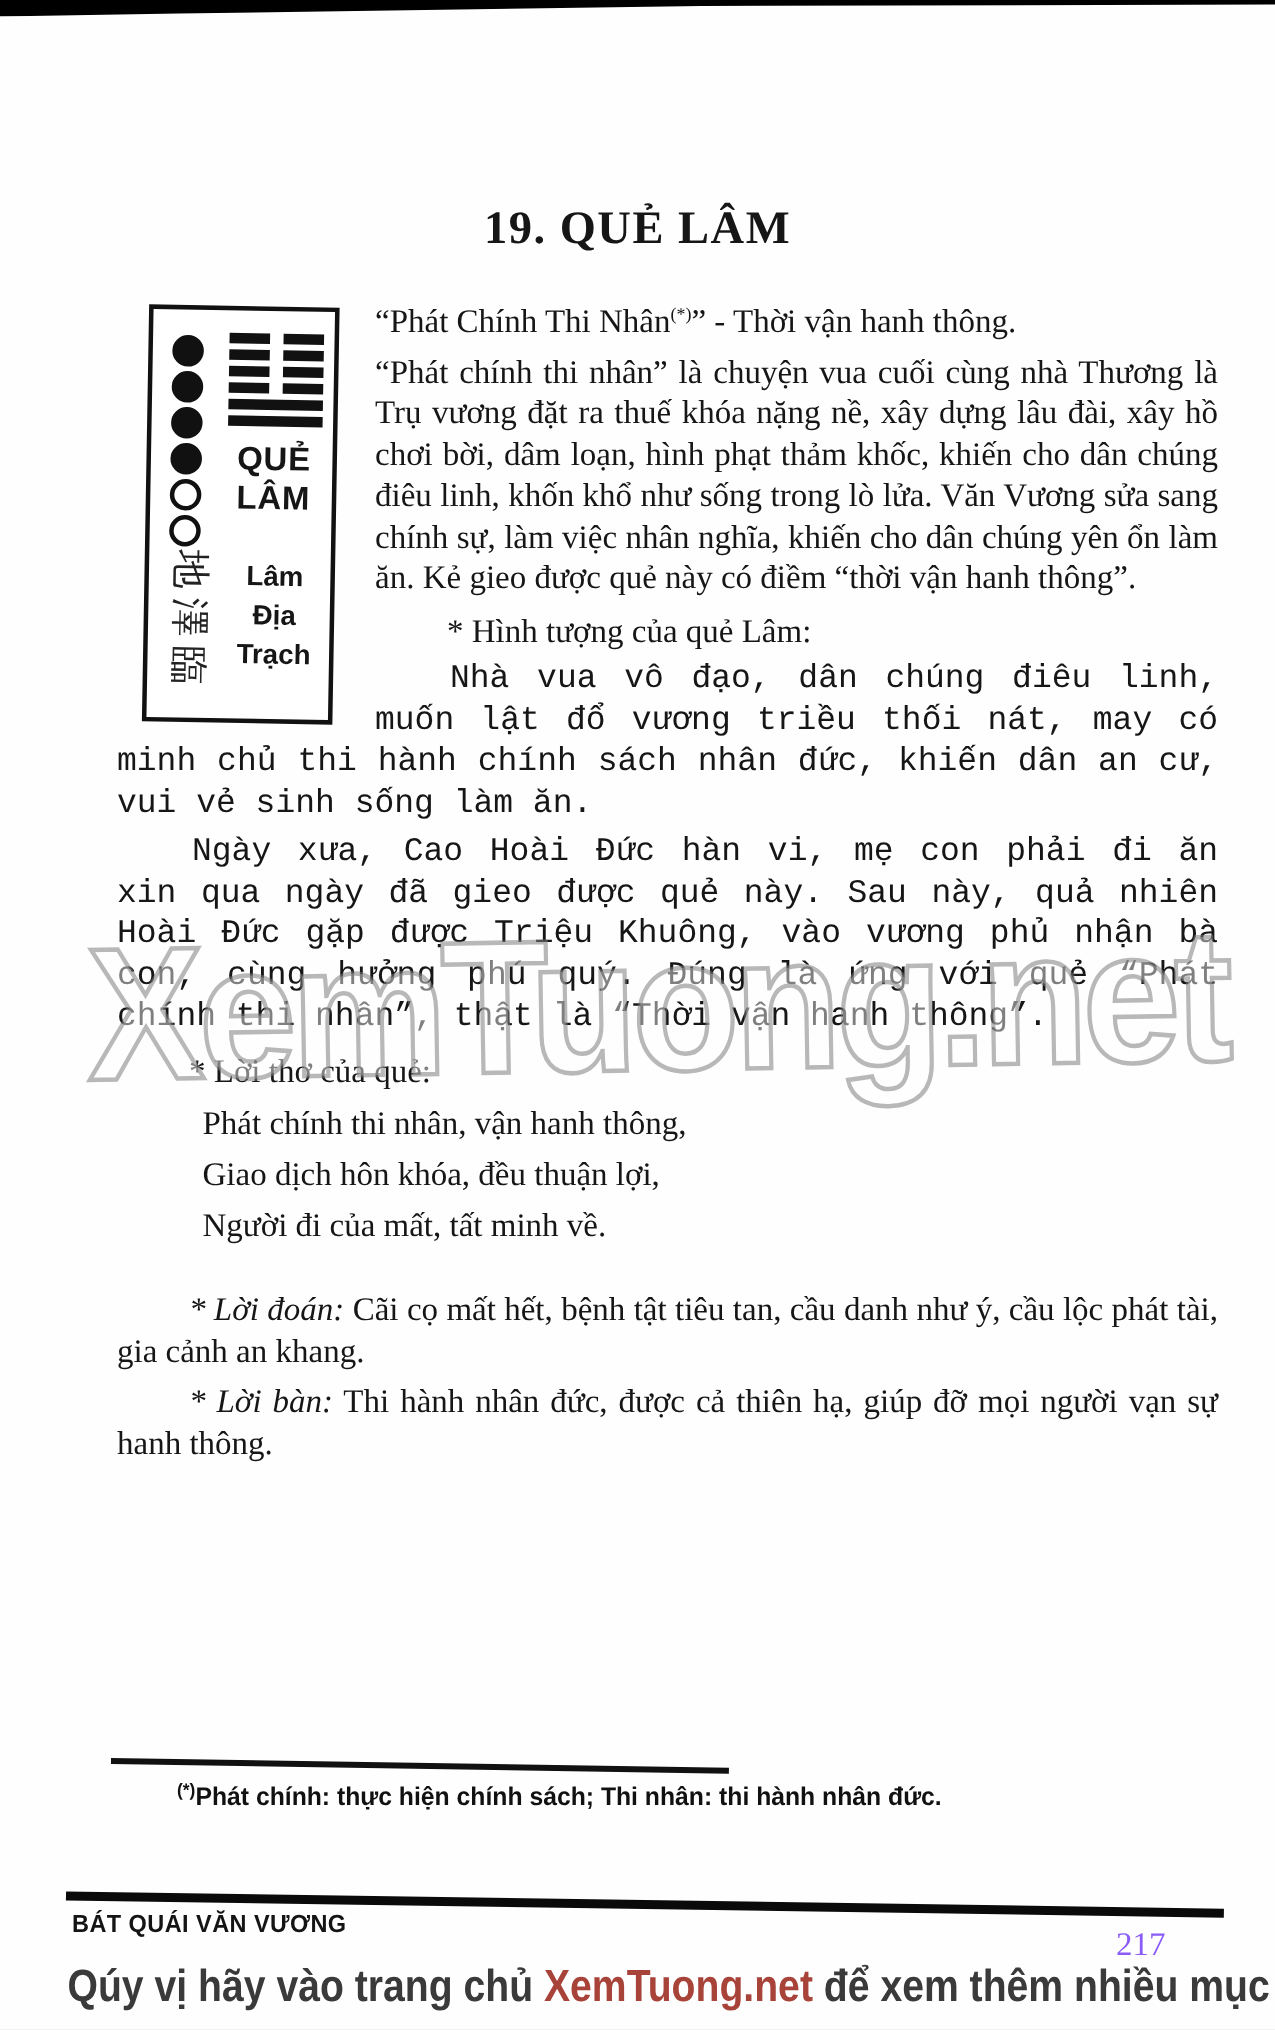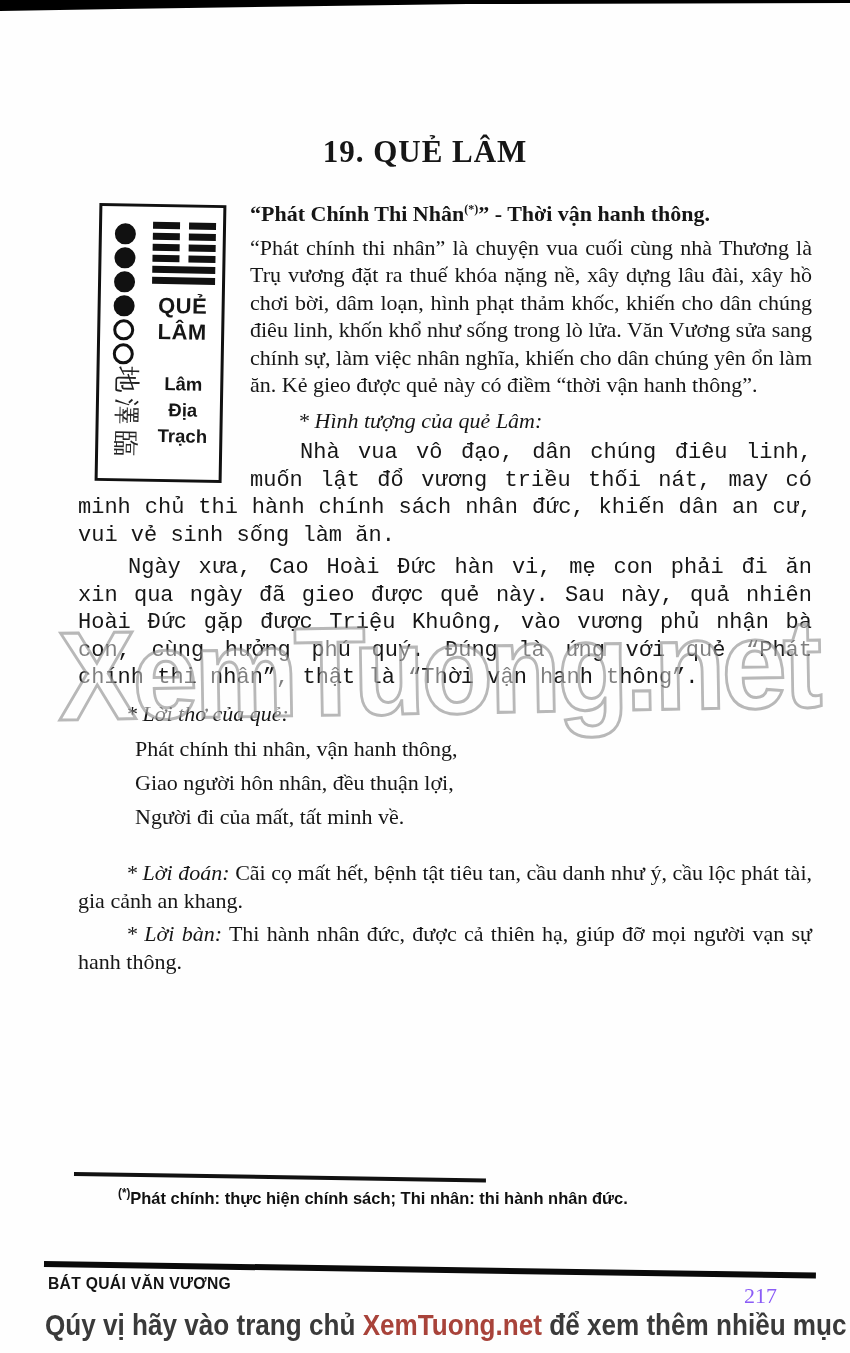--- a/index.html
+++ b/index.html
@@ -40,25 +40,25 @@
   .cn-col{
     position:absolute;left:9px;top:160px;height:104px;
     writing-mode:vertical-rl;text-orientation:sideways;
     font-size:26px;line-height:38px;letter-spacing:6px;color:#222;
   }
   .viet-name{
     position:absolute;left:53px;top:164px;width:62px;text-align:center;
     font-weight:bold;font-size:18.5px;line-height:26px;
   }
   
-  .lead{font-weight:bold;margin:0 0 6px 0;}
+  .lead{font-weight:normal;margin:0 0 6px 0;}
   .lead sup,.fnote sup{font-size:12px;}
   p.body{margin:0 0 5px 0;}
   p.body.indent{text-indent:50px;font-family:Liberation Mono, monospace;}
-  .starlabel{font-style:italic;margin:8px 0 5px 0;text-indent:48px;}
+  .starlabel{margin:8px 0 5px 0;text-indent:48px;}
   .poem{margin:4px 0 25px 57px;line-height:34px;}
   .mixed{margin:6px 0 5px 0;text-indent:48px;}
   .mixed .lbl{font-style:italic;}
   
   .watermark{
     position:absolute;left:58px;top:604px;white-space:nowrap;z-index:6;
     font-family:"Liberation Sans",sans-serif;font-weight:bold;
     font-size:126px;letter-spacing:-4px;
     color:rgba(255,255,255,0.45);
     -webkit-text-stroke:3px rgba(125,125,125,0.55);
@@ -144,21 +144,21 @@
 
     <p class="body">“Phát chính thi nhân” là chuyện vua cuối cùng nhà Thương là Trụ vương đặt ra thuế khóa nặng nề, xây dựng lâu đài, xây hồ chơi bời, dâm loạn, hình phạt thảm khốc, khiến cho dân chúng điêu linh, khốn khổ như sống trong lò lửa. Văn Vương sửa sang chính sự, làm việc nhân nghĩa, khiến cho dân chúng yên ổn làm ăn. Kẻ gieo được quẻ này có điềm “thời vận hanh thông”.</p>
 
     <p class="starlabel">* Hình tượng của quẻ Lâm:</p>
     <p class="body indent">Nhà vua vô đạo, dân chúng điêu linh, muốn lật đổ vương triều thối nát, may có minh chủ thi hành chính sách nhân đức, khiến dân an cư, vui vẻ sinh sống làm ăn.</p>
     <p class="body indent">Ngày xưa, Cao Hoài Đức hàn vi, mẹ con phải đi ăn xin qua ngày đã gieo được quẻ này. Sau này, quả nhiên Hoài Đức gặp được Triệu Khuông, vào vương phủ nhận bà con, cùng hưởng phú quý. Đúng là ứng với quẻ “Phát chính thi nhân”, thật là “Thời vận hanh thông”.</p>
 
     <p class="starlabel">* Lời thơ của quẻ:</p>
     <div class="poem">
       <div>Phát chính thi nhân, vận hanh thông,</div>
-      <div>Giao người hôn nhân, đều thuận lợi,</div>
+      <div>Giao dịch hôn khóa, đều thuận lợi,</div>
       <div>Người đi của mất, tất minh về.</div>
     </div>
 
     <p class="mixed"><span class="lbl">* Lời đoán:</span><span> Cãi cọ mất hết, bệnh tật tiêu tan, cầu danh như ý, cầu lộc phát tài, gia cảnh an khang.</span></p>
     <p class="mixed"><span class="lbl">* Lời bàn:</span><span> Thi hành nhân đức, được cả thiên hạ, giúp đỡ mọi người vạn sự hanh thông.</span></p>
   </div>
 
   <div class="watermark">XemTuong.net</div>
 
   <div class="fnote-rule"></div>

